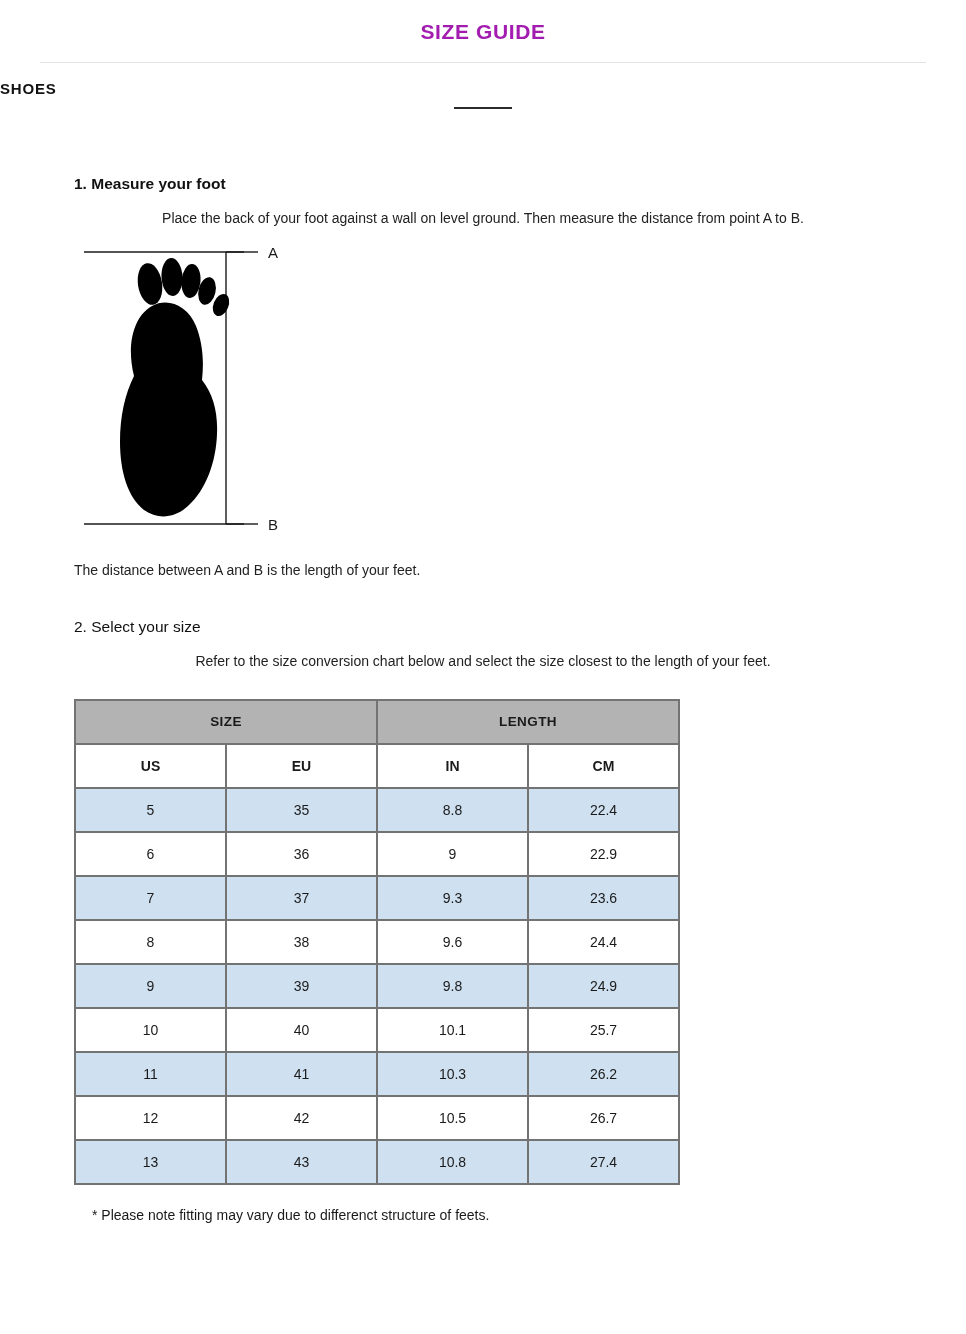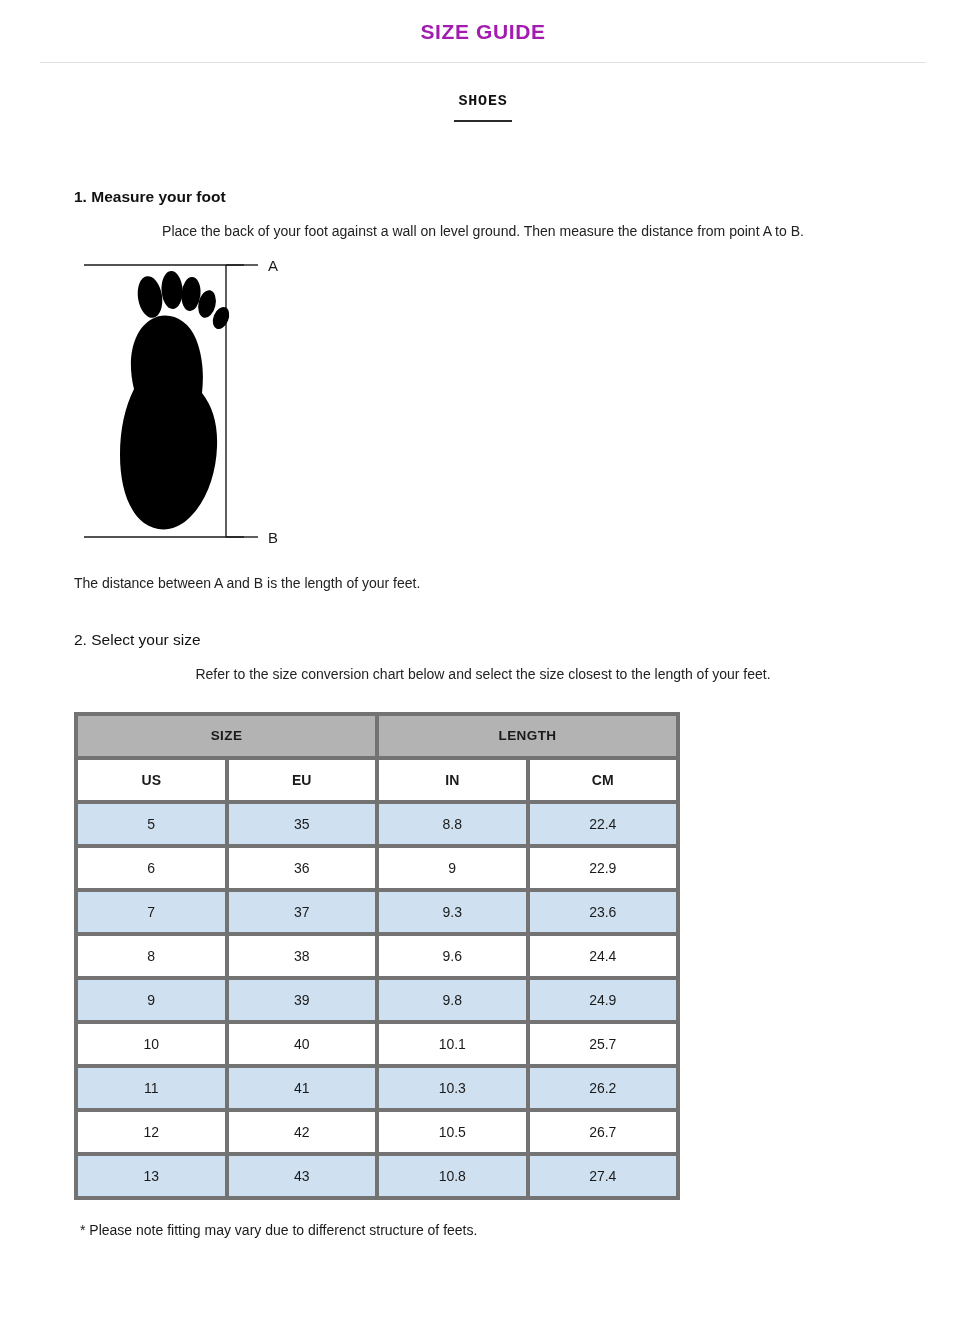--- a/index.html
+++ b/index.html
@@ -24,23 +24,21 @@
     font-weight: bold;
     letter-spacing: 0.6px;
     padding-top: 20px;
     color: #a21caf;
   }
   .title-rule {
     margin: 18px 40px 0 40px;
     border-top: 1px solid #e3e3e3;
   }
   .subtitle-wrap {
-    text-align: center;
-    margin-top: 29px;
-    font-family: Liberation Mono, monospace;
+    margin-top: 17px;
   }
   .subtitle {
     display: inline-block;
     font-size: 15px;
     font-weight: bold;
     letter-spacing: 0.8px;
     color: #111;
     padding-bottom: 10px;
   }
   .subtitle-underline {
@@ -82,21 +80,21 @@
   }
   table.size-table {
     margin-top: 28px;
     border-collapse: collapse;
     width: 606px;
     margin-left: 0;
     border: 2px solid #111;
     table-layout: fixed;
   }
   table.size-table th, table.size-table td {
-    border: 4px solid #737373;
+    border: 2px solid #737373;
     text-align: center;
     font-size: 14px;
     height: 44px;
     color: #1a1a1a;
   }
   table.size-table th.group {
     background: #b3b3b3;
     font-weight: bold;
     font-size: 13.5px;
     letter-spacing: 0.4px;
@@ -109,21 +107,21 @@
   tr.alt td {
     background: #cfe0f0;
   }
   tr.plain td {
     background: #ffffff;
   }
   .footnote {
     font-size: 14px;
     color: #1a1a1a;
     margin-top: 22px;
-    margin-left: 6px;
+    margin-left: 18px;
   }
 </style>
 </head>
 <body>
 
 <div class="page">
 
   <div class="title">SIZE GUIDE</div>
   <div class="title-rule"></div>
 

